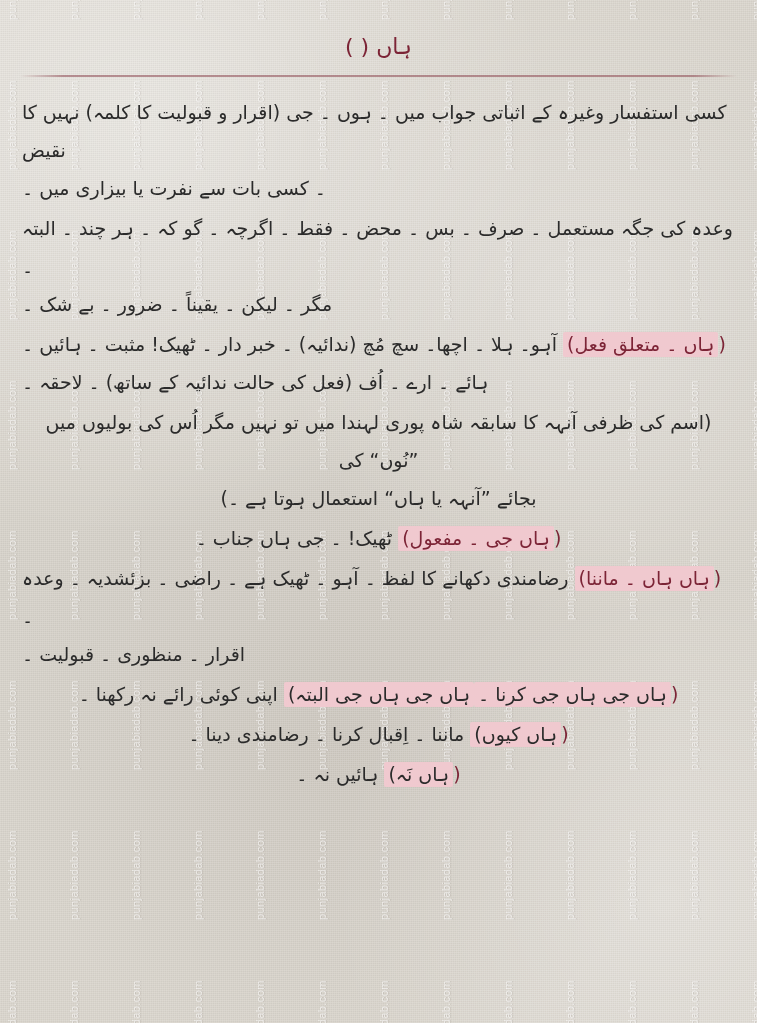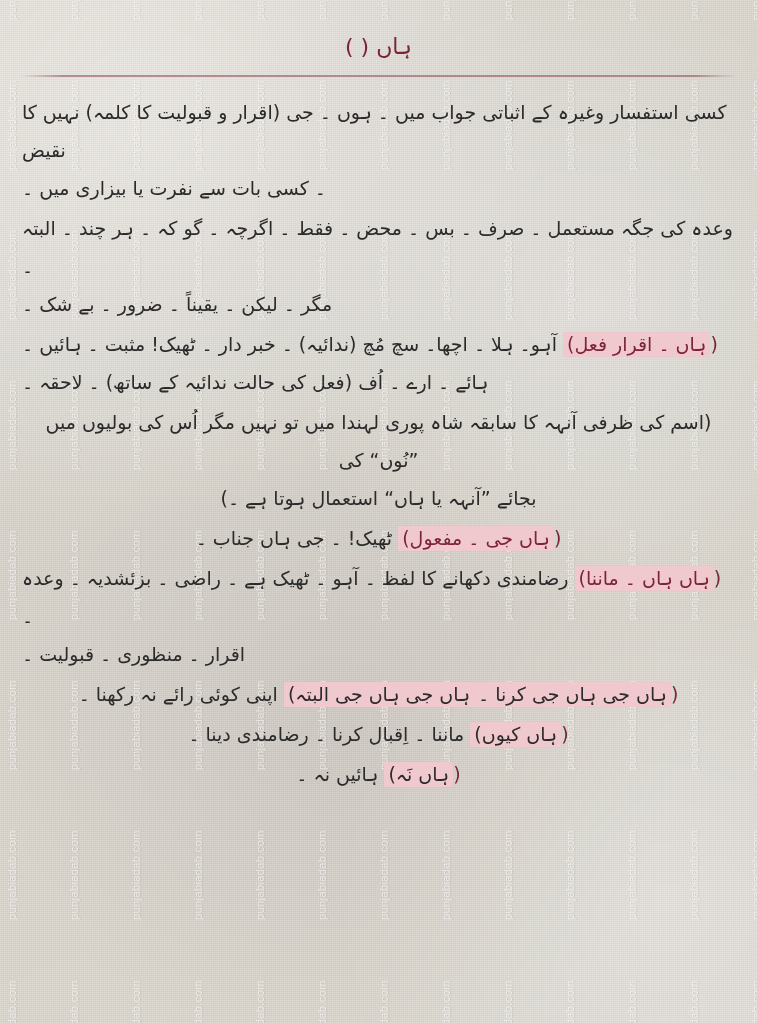--- a/index.html
+++ b/index.html
@@ -216,21 +216,21 @@
       <span class="line">۔ کسی بات سے نفرت یا بیزاری میں ۔</span>
     </div>
 
     <div class="para p-right">
       <span class="line">وعدہ کی جگہ مستعمل ۔ صرف ۔ بس ۔ محض ۔ فقط ۔ اگرچہ ۔ گو کہ ۔ ہر چند ۔ البتہ ۔</span>
       <span class="line">مگر ۔ لیکن ۔ یقیناً ۔ ضرور ۔ بے شک ۔</span>
     </div>
 
     <div class="para p-right">
       <span class="line">
-        <span class="maroon">(</span><span class="hl">ہاں ۔ اقرار فعل)</span>
+        <span class="maroon">(</span><span class="hl">ہاں ۔ متعلق فعل)</span>
         <span>آہو۔ ہلا ۔ اچھا۔ سچ مُچ (ندائیہ) ۔ خبر دار ۔ ٹھیک! مثبت ۔ ہائیں ۔</span>
       </span>
       <span class="line">ہائے ۔ ارے ۔ اُف (فعل کی حالت ندائیہ کے ساتھ) ۔ لاحقہ ۔</span>
     </div>
 
     <div class="para p-center">
       <span class="line">(اسم کی ظرفی آنہہ کا سابقہ شاہ پوری لہندا میں تو نہیں مگر اُس کی بولیوں میں ”نُوں“ کی</span>
       <span class="line">بجائے ”آنہہ یا ہاں“ استعمال ہوتا ہے ۔)</span>
     </div>
 

